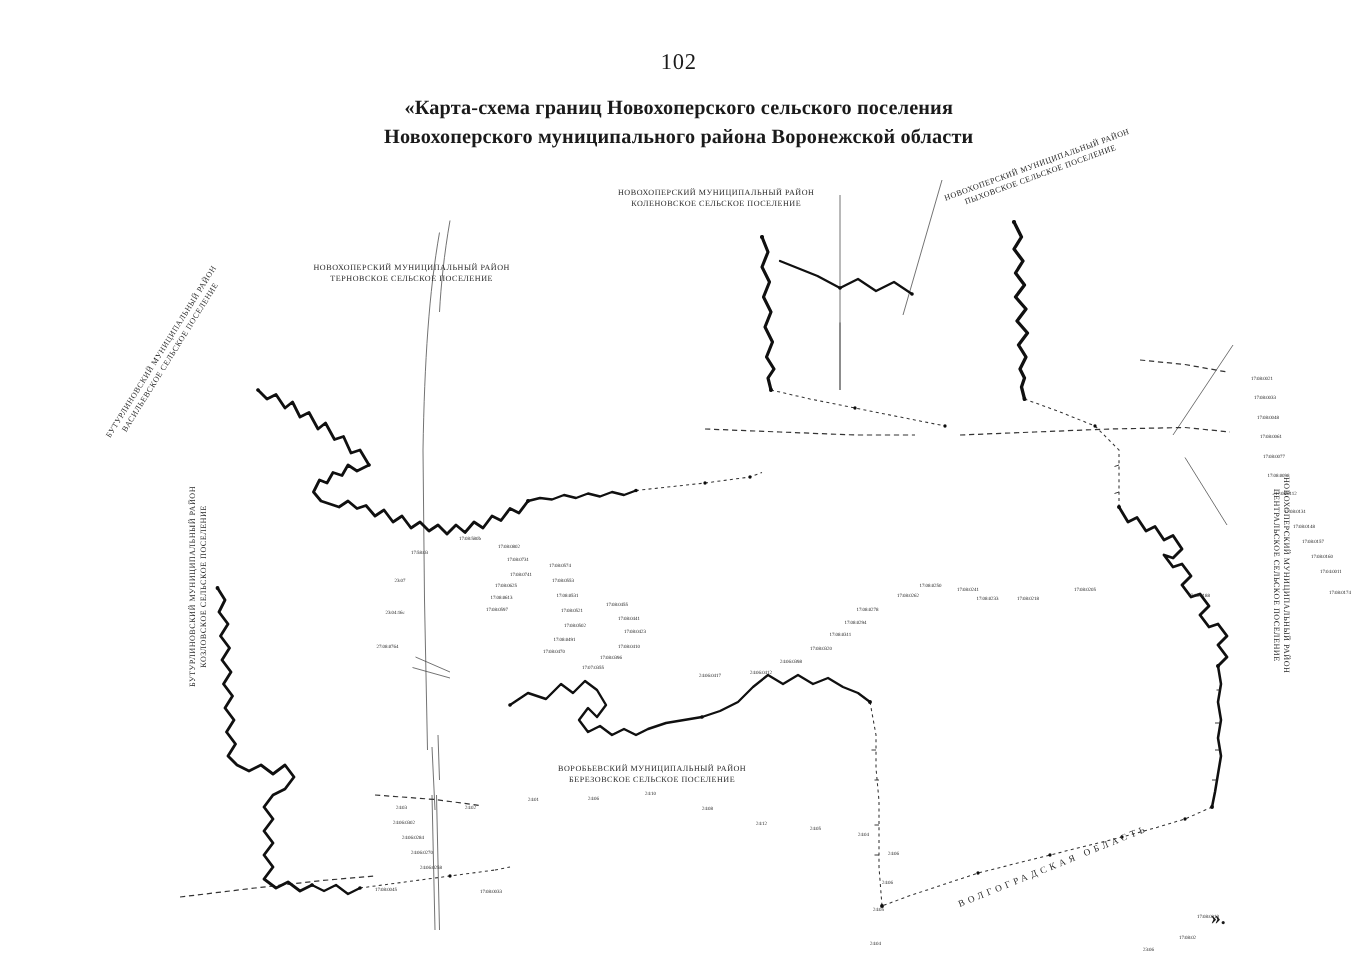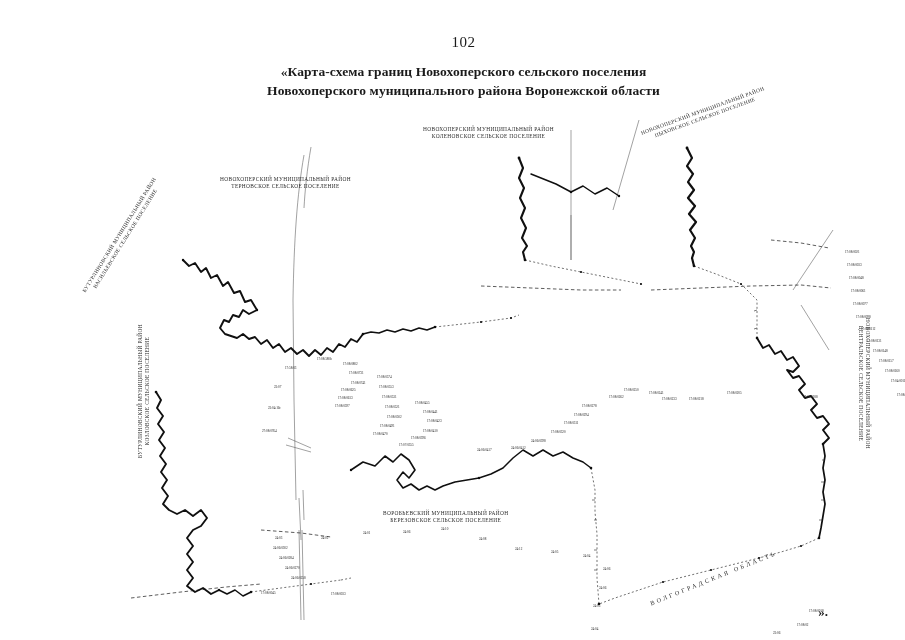--- a/index.html
+++ b/index.html
@@ -4,21 +4,21 @@
 <style>
   html,body{margin:0;padding:0;}
   body{
     width:905px;height:640px;
     background:#ffffff;
     font-family:"Liberation Serif", serif;
     color:#1a1a1a;
     overflow:hidden;
     position:relative;
   }
-  #page{position:absolute;left:11px;top:0;width:841px;height:640px;}
+  #page{position:absolute;left:0;top:0;width:841px;height:640px;}
 
   .pagenum{
     position:absolute;left:0;top:34px;width:905px;
     text-align:center;font-size:15px;letter-spacing:.5px;
   }
   .title{
     position:absolute;left:0;top:62px;width:905px;
     text-align:center;font-weight:bold;font-size:13.5px;line-height:19px;
     letter-spacing:.1px;
   }

